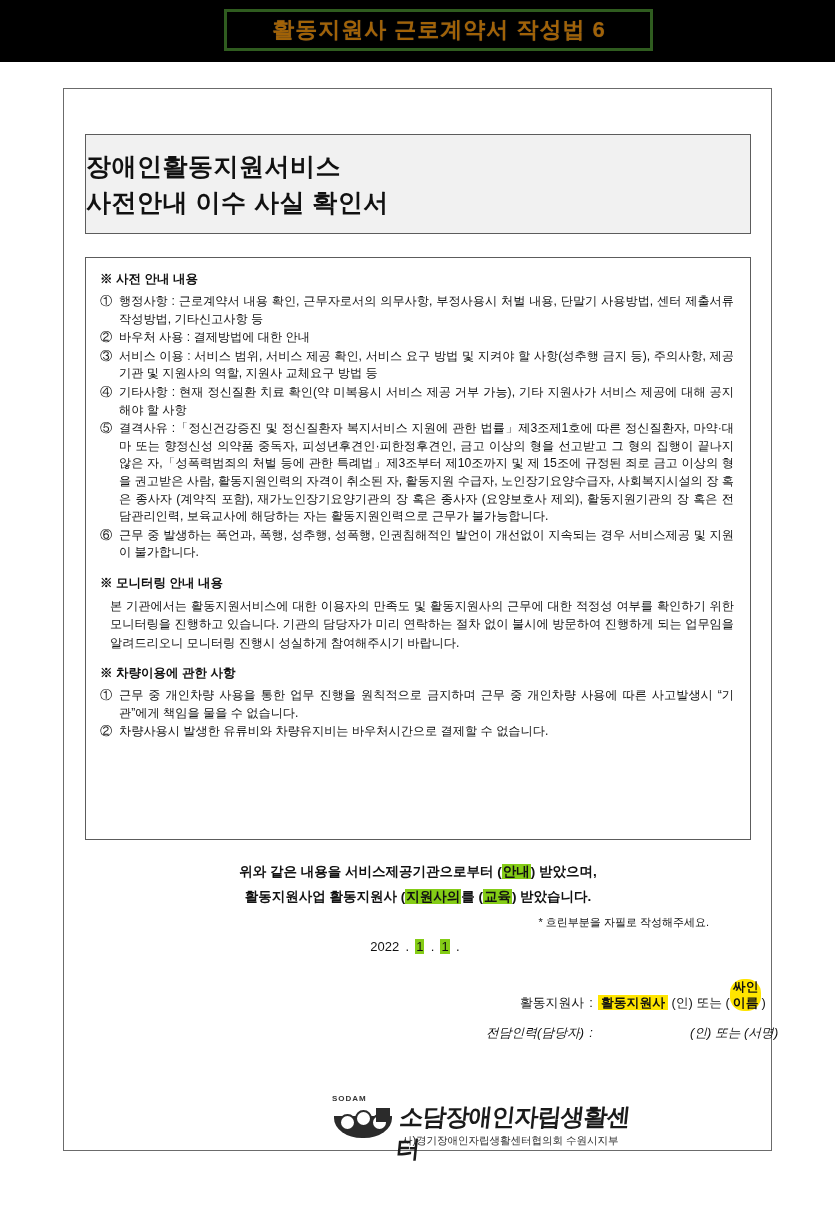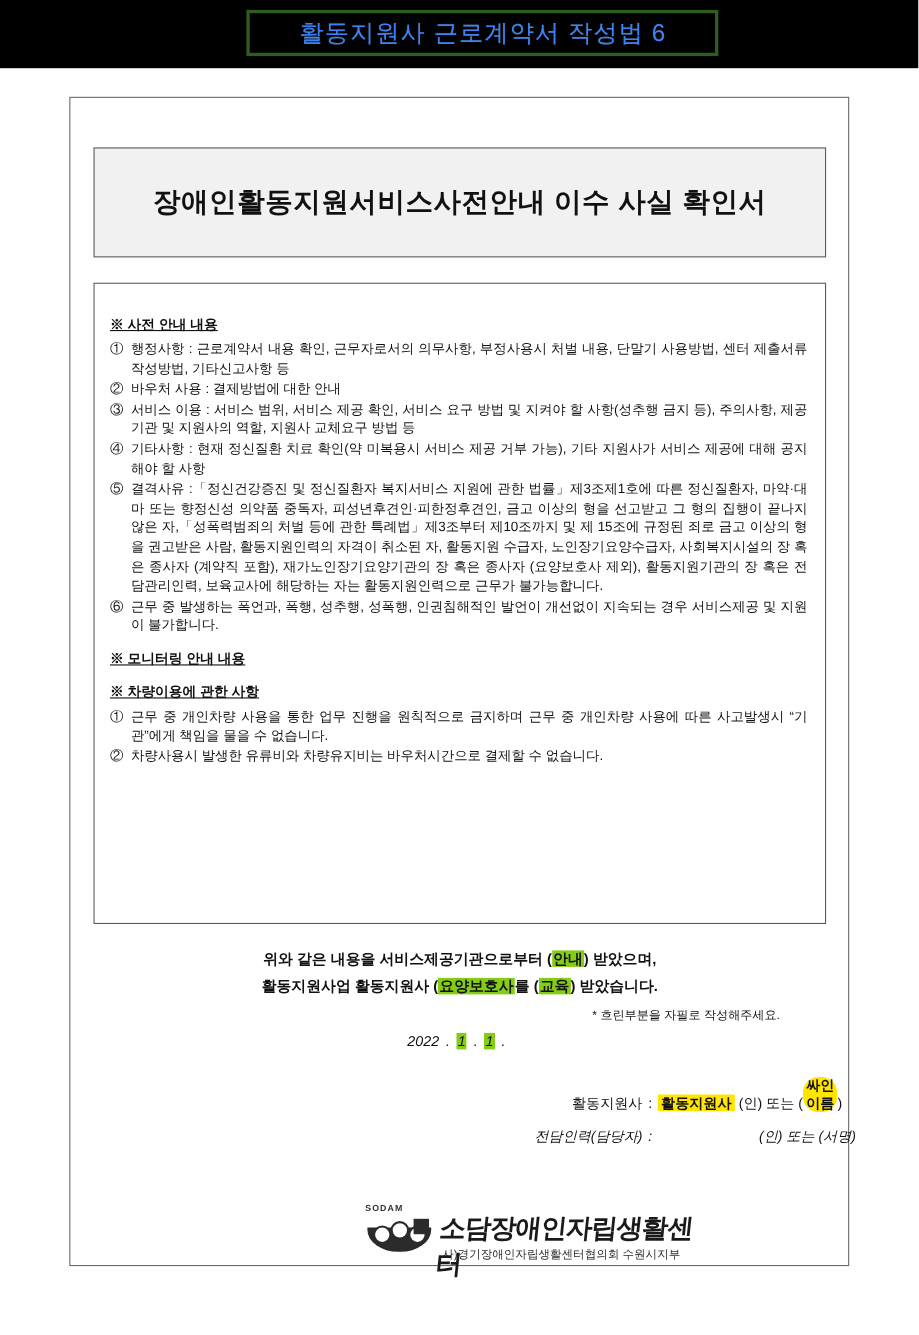--- a/index.html
+++ b/index.html
@@ -34,22 +34,22 @@
     background: #000;
     box-sizing: border-box;
   }
   .top-title-text {
     position: absolute;
     left: 232px;
     top: 17px;
     width: 414px;
     text-align: center;
     font-size: 22px;
-    font-weight: normal;
-    color: #3b82f6;
+    font-weight: bold;
+    color: #a16207;
     letter-spacing: 1px;
     line-height: 26px;
     text-shadow: 0 0 1px #3a3a3a;
     white-space: nowrap;
     overflow: hidden;
   }
 
   
   .page-frame {
     position: absolute;
@@ -66,22 +66,21 @@
   .heading-box {
     position: absolute;
     left: 21px;
     top: 45px;
     width: 666px;
     height: 100px;
     border: 1px solid #5c5c5c;
     background: #f1f1f1;
     box-sizing: border-box;
     display: flex;
-    flex-direction: row;
-    align-items: center;
+    flex-direction: column;
     justify-content: center;
   }
   .heading-line {
     font-size: 25px;
     font-weight: bold;
     line-height: 36px;
     letter-spacing: 0.5px;
     color: #111;
   }
 
@@ -93,23 +92,22 @@
     width: 666px;
     height: 583px;
     border: 1px solid #5c5c5c;
     box-sizing: border-box;
     padding: 13px 16px 0 14px;
   }
 
   .sec-title {
     font-size: 12.5px;
     font-weight: bold;
-    margin: 16px 0 5px 0;
+    margin: 0 0 5px 0;
     line-height: 17px;
-    text-decoration: underline;
   }
   .sec-title.spaced { margin-top: 13px; }
 
   ol.num-list {
     list-style: none;
     margin: 0;
     padding: 0;
   }
   ol.num-list > li {
     font-size: 12.2px;
@@ -162,21 +160,20 @@
     box-sizing: border-box;
     font-size: 11px;
   }
   .dateline {
     position: absolute;
     left: 21px;
     top: 850px;
     width: 666px;
     text-align: center;
     font-size: 13px;
-    font-style: italic;
   }
   .dateline .sep { display: inline-block; width: 16px; text-align: center; }
 
   
   .sig-row {
     position: absolute;
     font-size: 12.8px;
     white-space: nowrap;
   }
   .sig1 { left: 410px; top: 890px; }
@@ -282,34 +279,35 @@
     <ol class="num-list">
       <li><span class="marker">①</span><span class="body">행정사항 : 근로계약서 내용 확인, 근무자로서의 의무사항, 부정사용시 처벌 내용, 단말기 사용방법, 센터 제출서류 작성방법, 기타신고사항 등</span></li>
       <li><span class="marker">②</span><span class="body">바우처 사용 : 결제방법에 대한 안내</span></li>
       <li><span class="marker">③</span><span class="body">서비스 이용 : 서비스 범위, 서비스 제공 확인, 서비스 요구 방법 및 지켜야 할 사항(성추행 금지 등), 주의사항, 제공기관 및 지원사의 역할, 지원사 교체요구 방법 등</span></li>
       <li><span class="marker">④</span><span class="body">기타사항 : 현재 정신질환 치료 확인(약 미복용시 서비스 제공 거부 가능), 기타 지원사가 서비스 제공에 대해 공지해야 할 사항</span></li>
       <li><span class="marker">⑤</span><span class="body">결격사유 :「정신건강증진 및 정신질환자 복지서비스 지원에 관한 법률」제3조제1호에 따른 정신질환자, 마약·대마 또는 향정신성 의약품 중독자, 피성년후견인·피한정후견인, 금고 이상의 형을 선고받고 그 형의 집행이 끝나지 않은 자,「성폭력범죄의 처벌 등에 관한 특례법」제3조부터 제10조까지 및 제 15조에 규정된 죄로 금고 이상의 형을 권고받은 사람, 활동지원인력의 자격이 취소된 자, 활동지원 수급자, 노인장기요양수급자, 사회복지시설의 장 혹은 종사자 (계약직 포함), 재가노인장기요양기관의 장 혹은 종사자 (요양보호사 제외), 활동지원기관의 장 혹은 전담관리인력, 보육교사에 해당하는 자는 활동지원인력으로 근무가 불가능합니다.</span></li>
       <li><span class="marker">⑥</span><span class="body">근무 중 발생하는 폭언과, 폭행, 성추행, 성폭행, 인권침해적인 발언이 개선없이 지속되는 경우 서비스제공 및 지원이 불가합니다.</span></li>
     </ol>
 
     <div class="sec-title spaced">※ 모니터링 안내 내용</div>
+    <div class="para">본 기관에서는 활동지원서비스에 대한 이용자의 만족도 및 활동지원사의 근무에 대한 적정성 여부를 확인하기 위한 모니터링을 진행하고 있습니다. 기관의 담당자가 미리 연락하는 절차 없이 불시에 방문하여 진행하게 되는 업무임을 알려드리오니 모니터링 진행시 성실하게 참여해주시기 바랍니다.</div>
 
     <div class="sec-title spaced">※ 차량이용에 관한 사항</div>
     <ol class="num-list">
       <li><span class="marker">①</span><span class="body">근무 중 개인차량 사용을 통한 업무 진행을 원칙적으로 금지하며 근무 중 개인차량 사용에 따른 사고발생시 “기관”에게 책임을 물을 수 없습니다.</span></li>
       <li><span class="marker">②</span><span class="body">차량사용시 발생한 유류비와 차량유지비는 바우처시간으로 결제할 수 없습니다.</span></li>
     </ol>
   </div>
 
   <div class="stmt">
     <div class="stmt-line">
       <span>위와 같은 내용을 서비스제공기관으로부터 (</span><span class="hl">안내</span><span>) 받았으며,</span>
     </div>
     <div class="stmt-line">
-      <span>활동지원사업 활동지원사 (</span><span class="hl">요양보호사</span><span>를 (</span><span class="hl">교육</span><span>) 받았습니다.</span>
+      <span>활동지원사업 활동지원사 (</span><span class="hl">지원사의</span><span>를 (</span><span class="hl">교육</span><span>) 받았습니다.</span>
     </div>
   </div>
 
   <div class="note">* 흐린부분을 자필로 작성해주세요.</div>
 
   <div class="dateline">
     <span>2022</span><span class="sep">.</span><span class="hl">1</span><span class="sep">.</span><span class="hl">1</span><span class="sep">.</span>
   </div>
 
   <div class="sig-row sig1">

